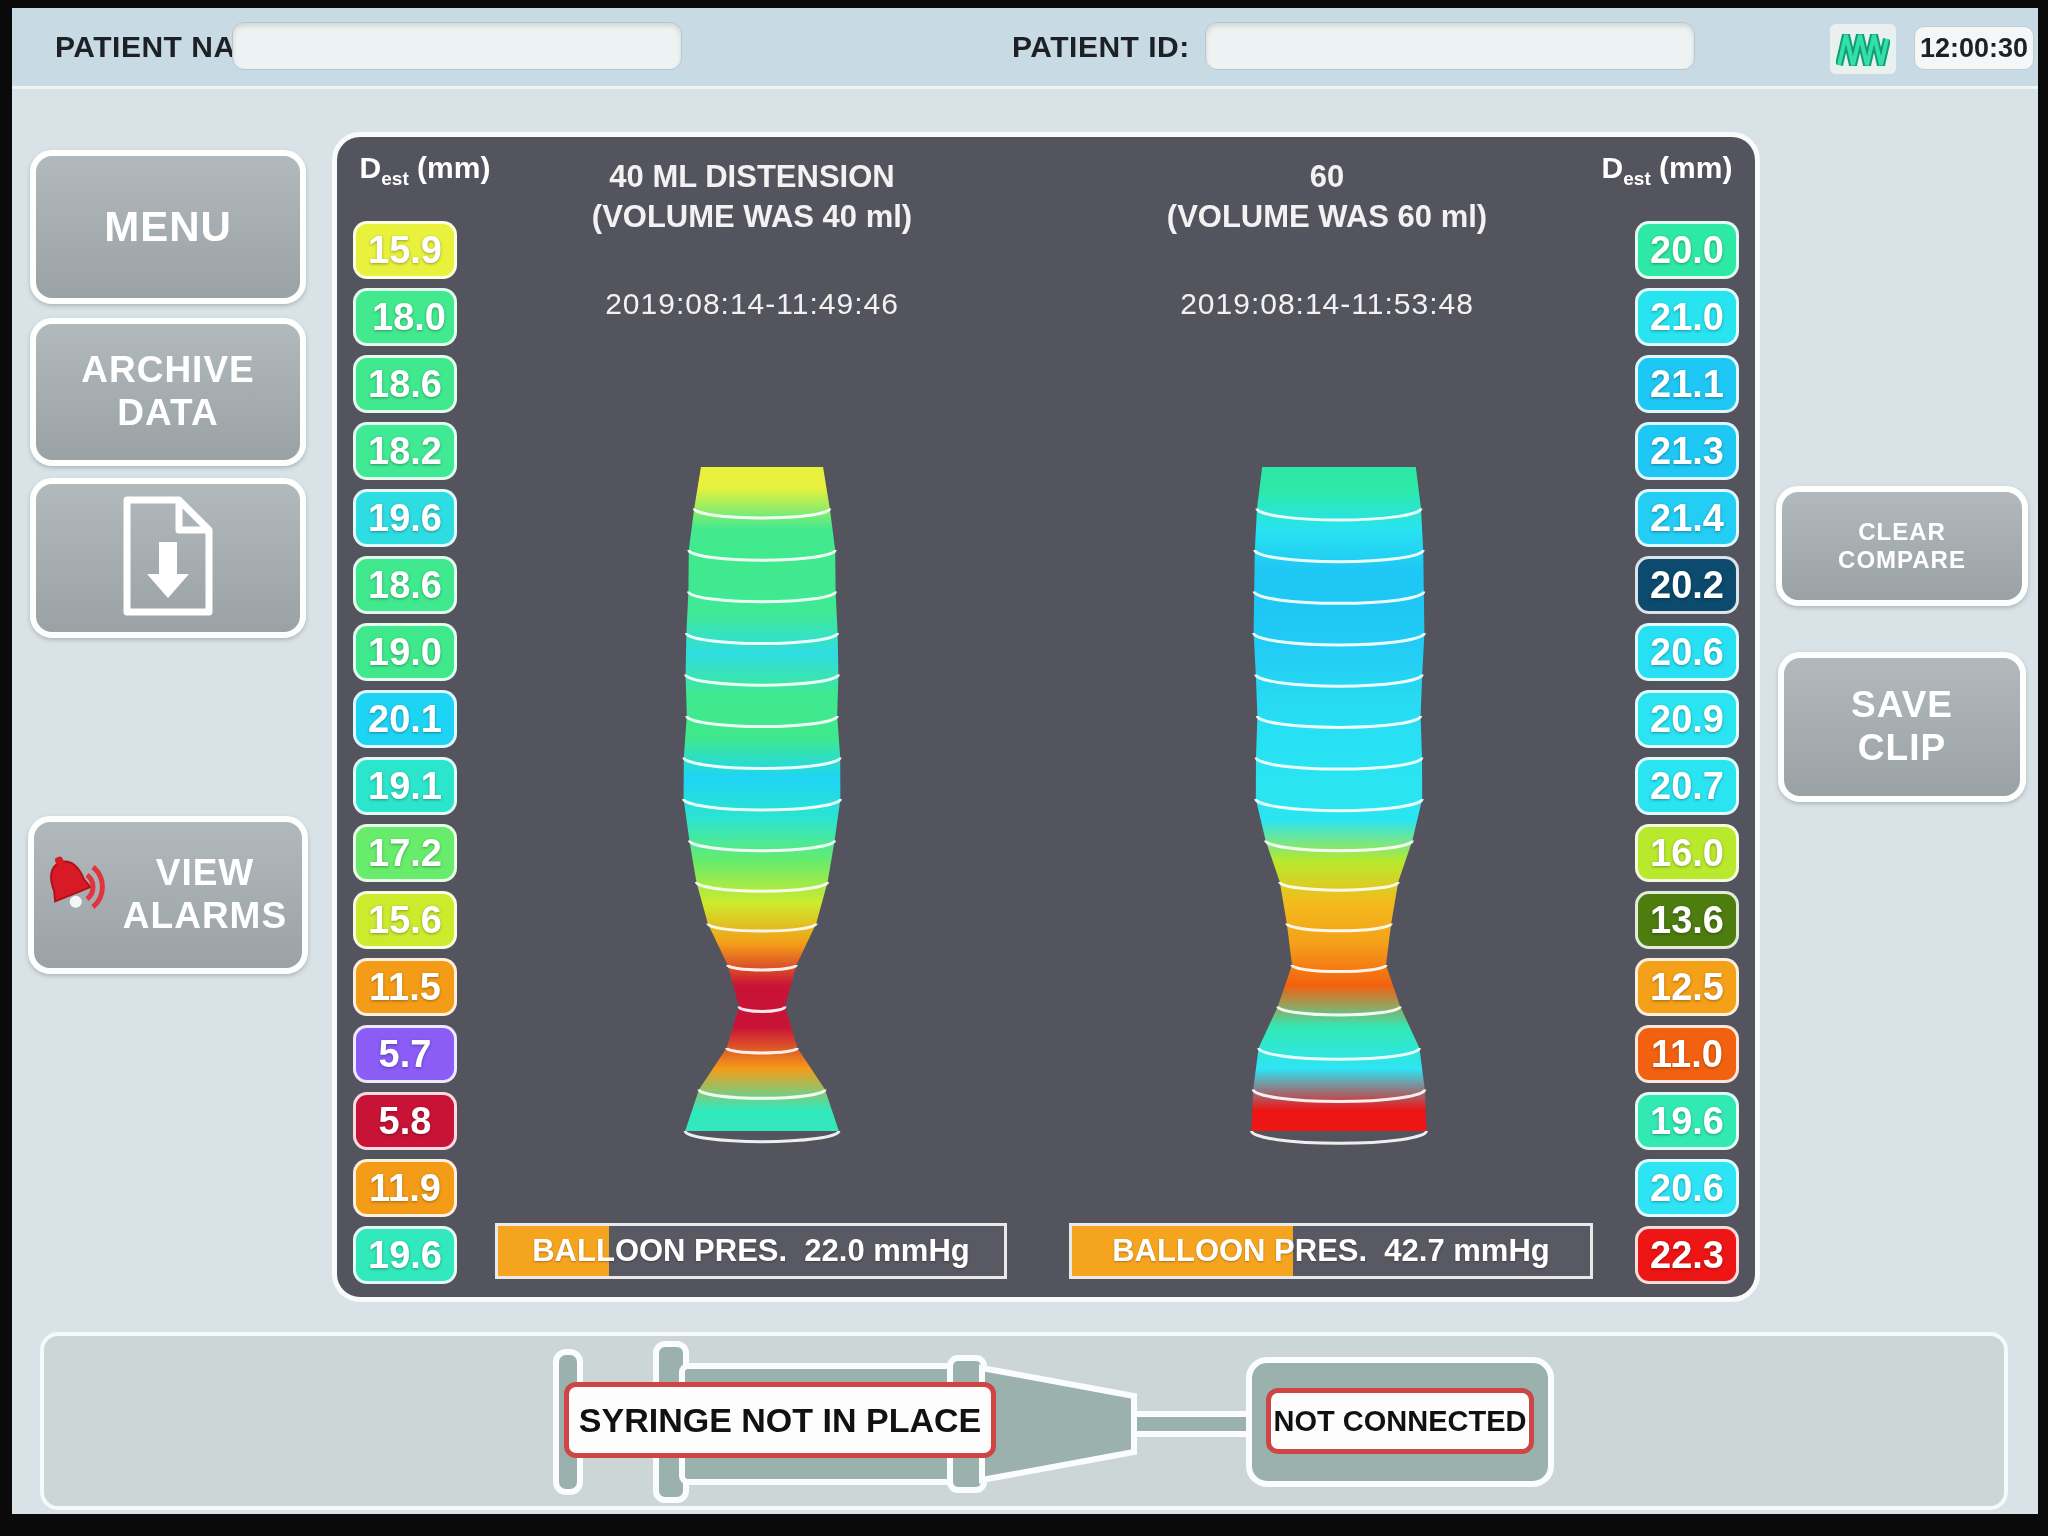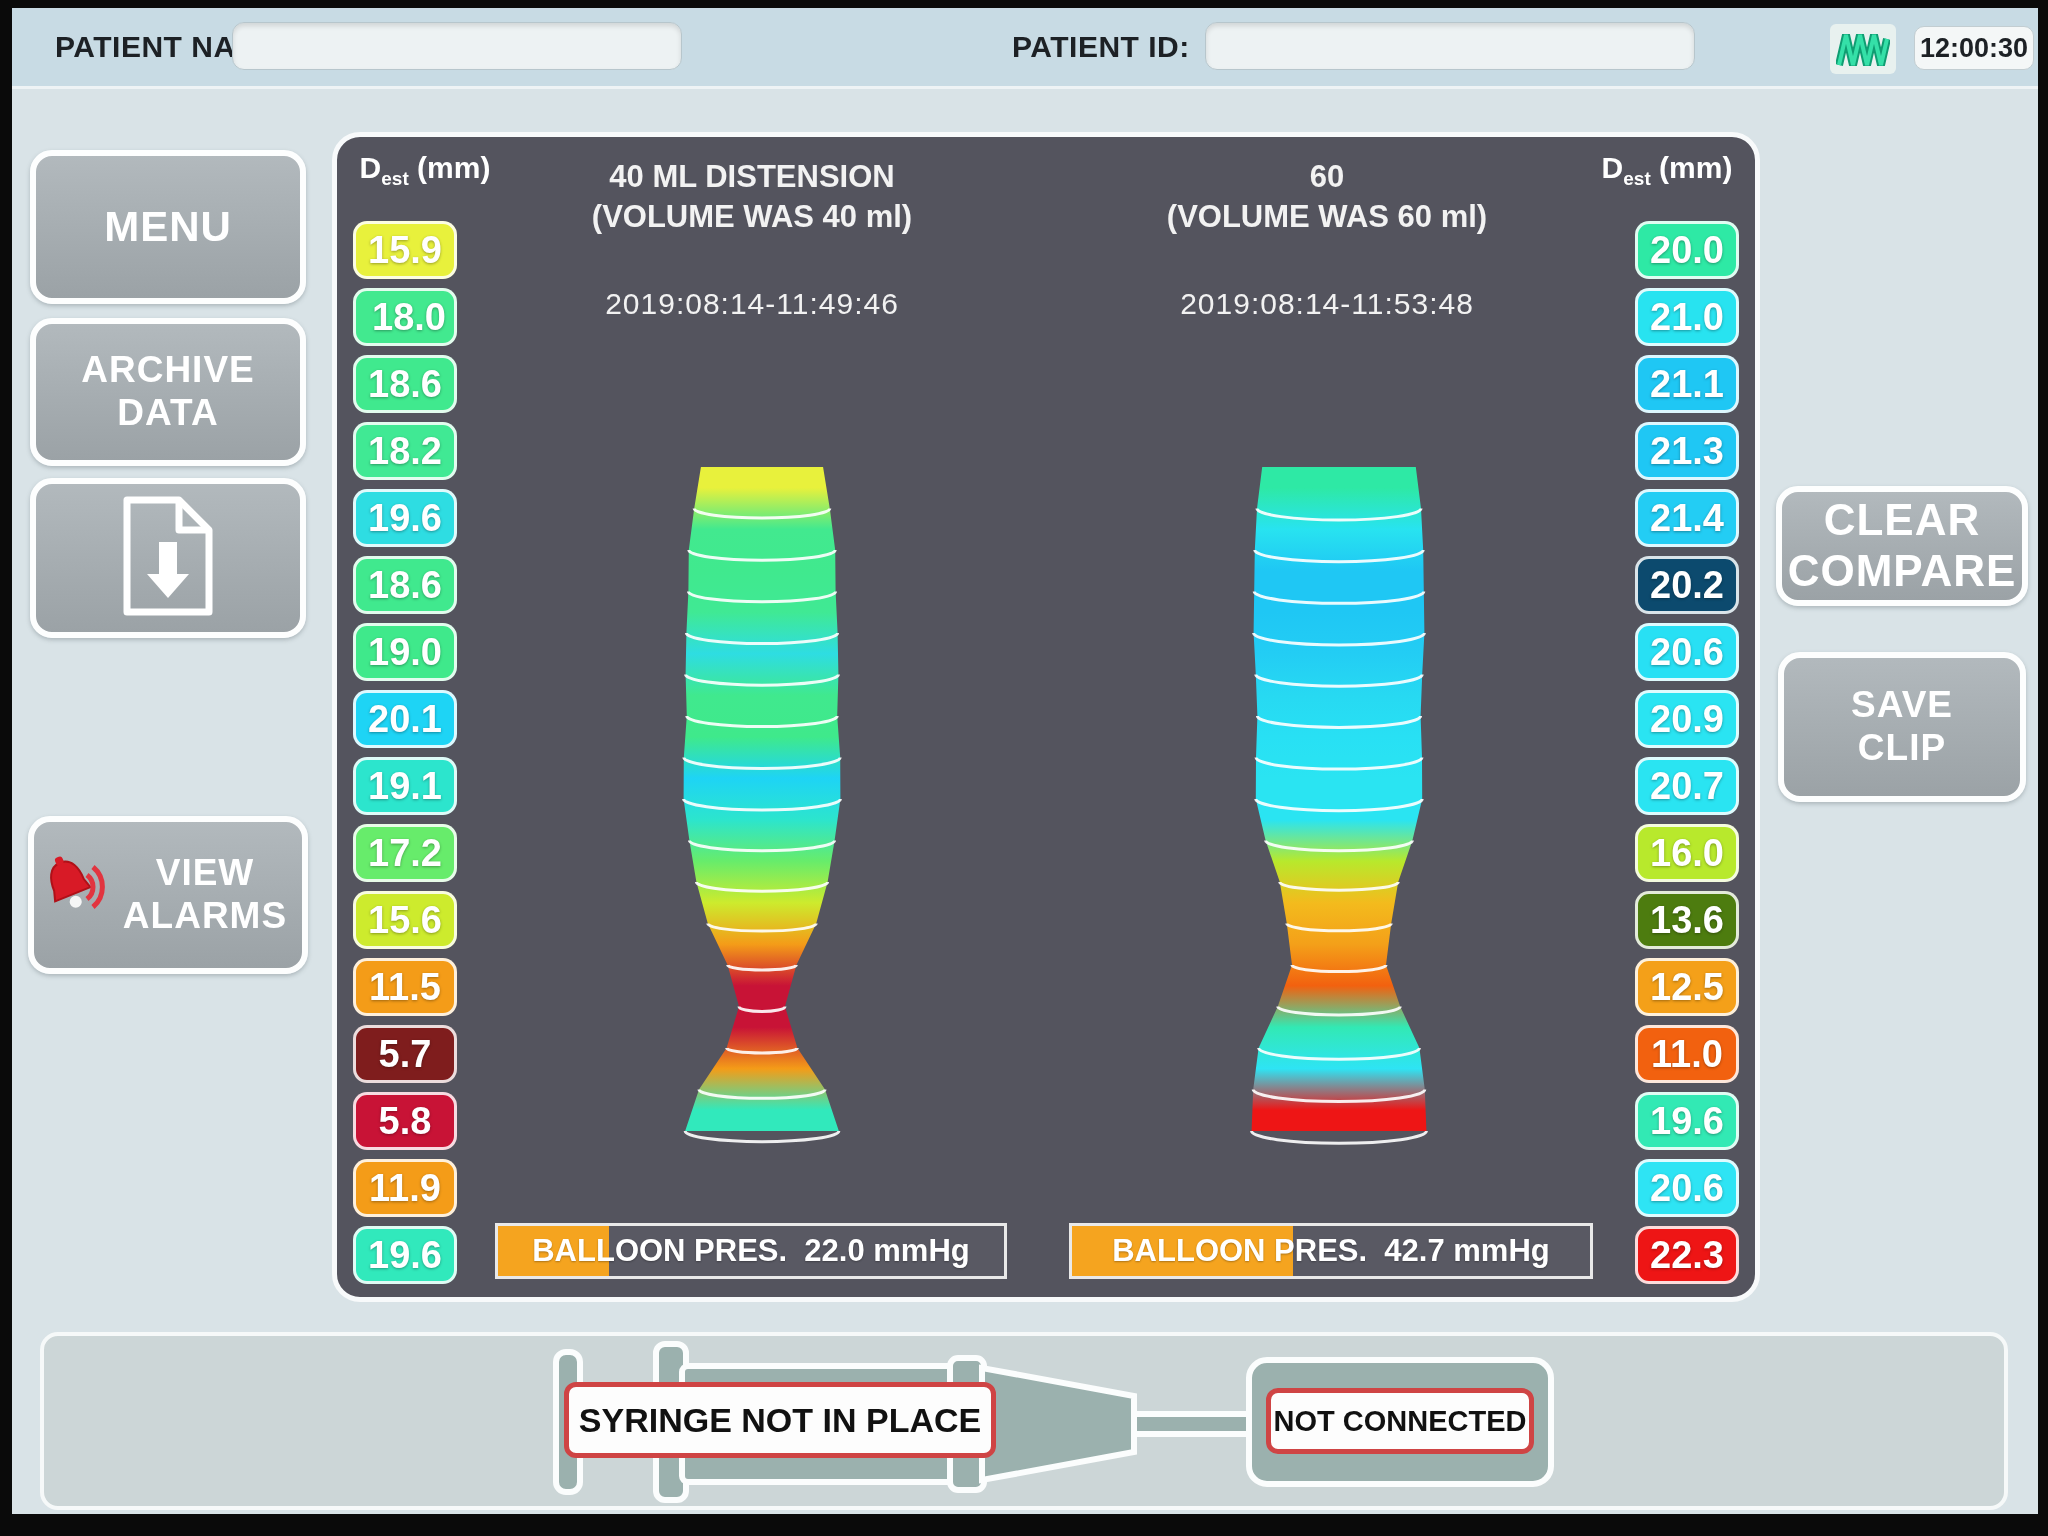--- a/index.html
+++ b/index.html
@@ -106,21 +106,21 @@
         <path d="M50 22 A26 26 0 0 1 50 62" fill="none" stroke="#e2343f" stroke-width="5"></path>
         <path d="M44 30 A15 15 0 0 1 44 54" fill="none" stroke="#e2343f" stroke-width="5"></path>
       </svg>
     </span>
     <span style="display:flex;flex-direction:column;">
       <span>VIEW</span>
       <span>ALARMS</span>
     </span>
   </div>
 
-  <div class="btn" style="left:1776px;top:486px;width:240px;height:108px;font-size:44px;">
+  <div class="btn" style="left:1776px;top:486px;width:240px;height:108px;font-size:24px;">
     <span>CLEAR</span>
     <span>COMPARE</span>
   </div>
   <div class="btn" style="left:1778px;top:652px;width:236px;height:138px;font-size:37px;">
     <span>SAVE</span>
     <span>CLIP</span>
   </div>
 
   <div class="panel">
 
@@ -139,21 +139,21 @@
         <div class="reading" style="background: rgb(64, 233, 142);">18.6</div>
         <div class="reading" style="background: rgb(64, 233, 148);">18.2</div>
         <div class="reading" style="background: rgb(46, 221, 226);">19.6</div>
         <div class="reading" style="background: rgb(64, 233, 142);">18.6</div>
         <div class="reading" style="background: rgb(63, 233, 139);">19.0</div>
         <div class="reading" style="background: rgb(30, 212, 245);">20.1</div>
         <div class="reading" style="background: rgb(44, 229, 205);">19.1</div>
         <div class="reading" style="background: rgb(103, 236, 107);">17.2</div>
         <div class="reading" style="background: rgb(205, 235, 45);">15.6</div>
         <div class="reading" style="background: rgb(244, 156, 24);">11.5</div>
-        <div class="reading" style="background: #7f1d1d;">5.7</div>
+        <div class="reading" style="background: #8b5cf6;">5.7</div>
         <div class="reading" style="background: rgb(200, 19, 54);">5.8</div>
         <div class="reading" style="background: rgb(244, 156, 24);">11.9</div>
         <div class="reading" style="background: rgb(49, 233, 188);">19.6</div>
       </div>
     <div class="col" id="col-right" style="right:16px;">
         <div class="reading" style="background: rgb(46, 233, 165);">20.0</div>
         <div class="reading" style="background: rgb(40, 227, 240);">21.0</div>
         <div class="reading" style="background: rgb(31, 199, 244);">21.1</div>
         <div class="reading" style="background: rgb(31, 199, 244);">21.3</div>
         <div class="reading" style="background: rgb(35, 205, 244);">21.4</div>

